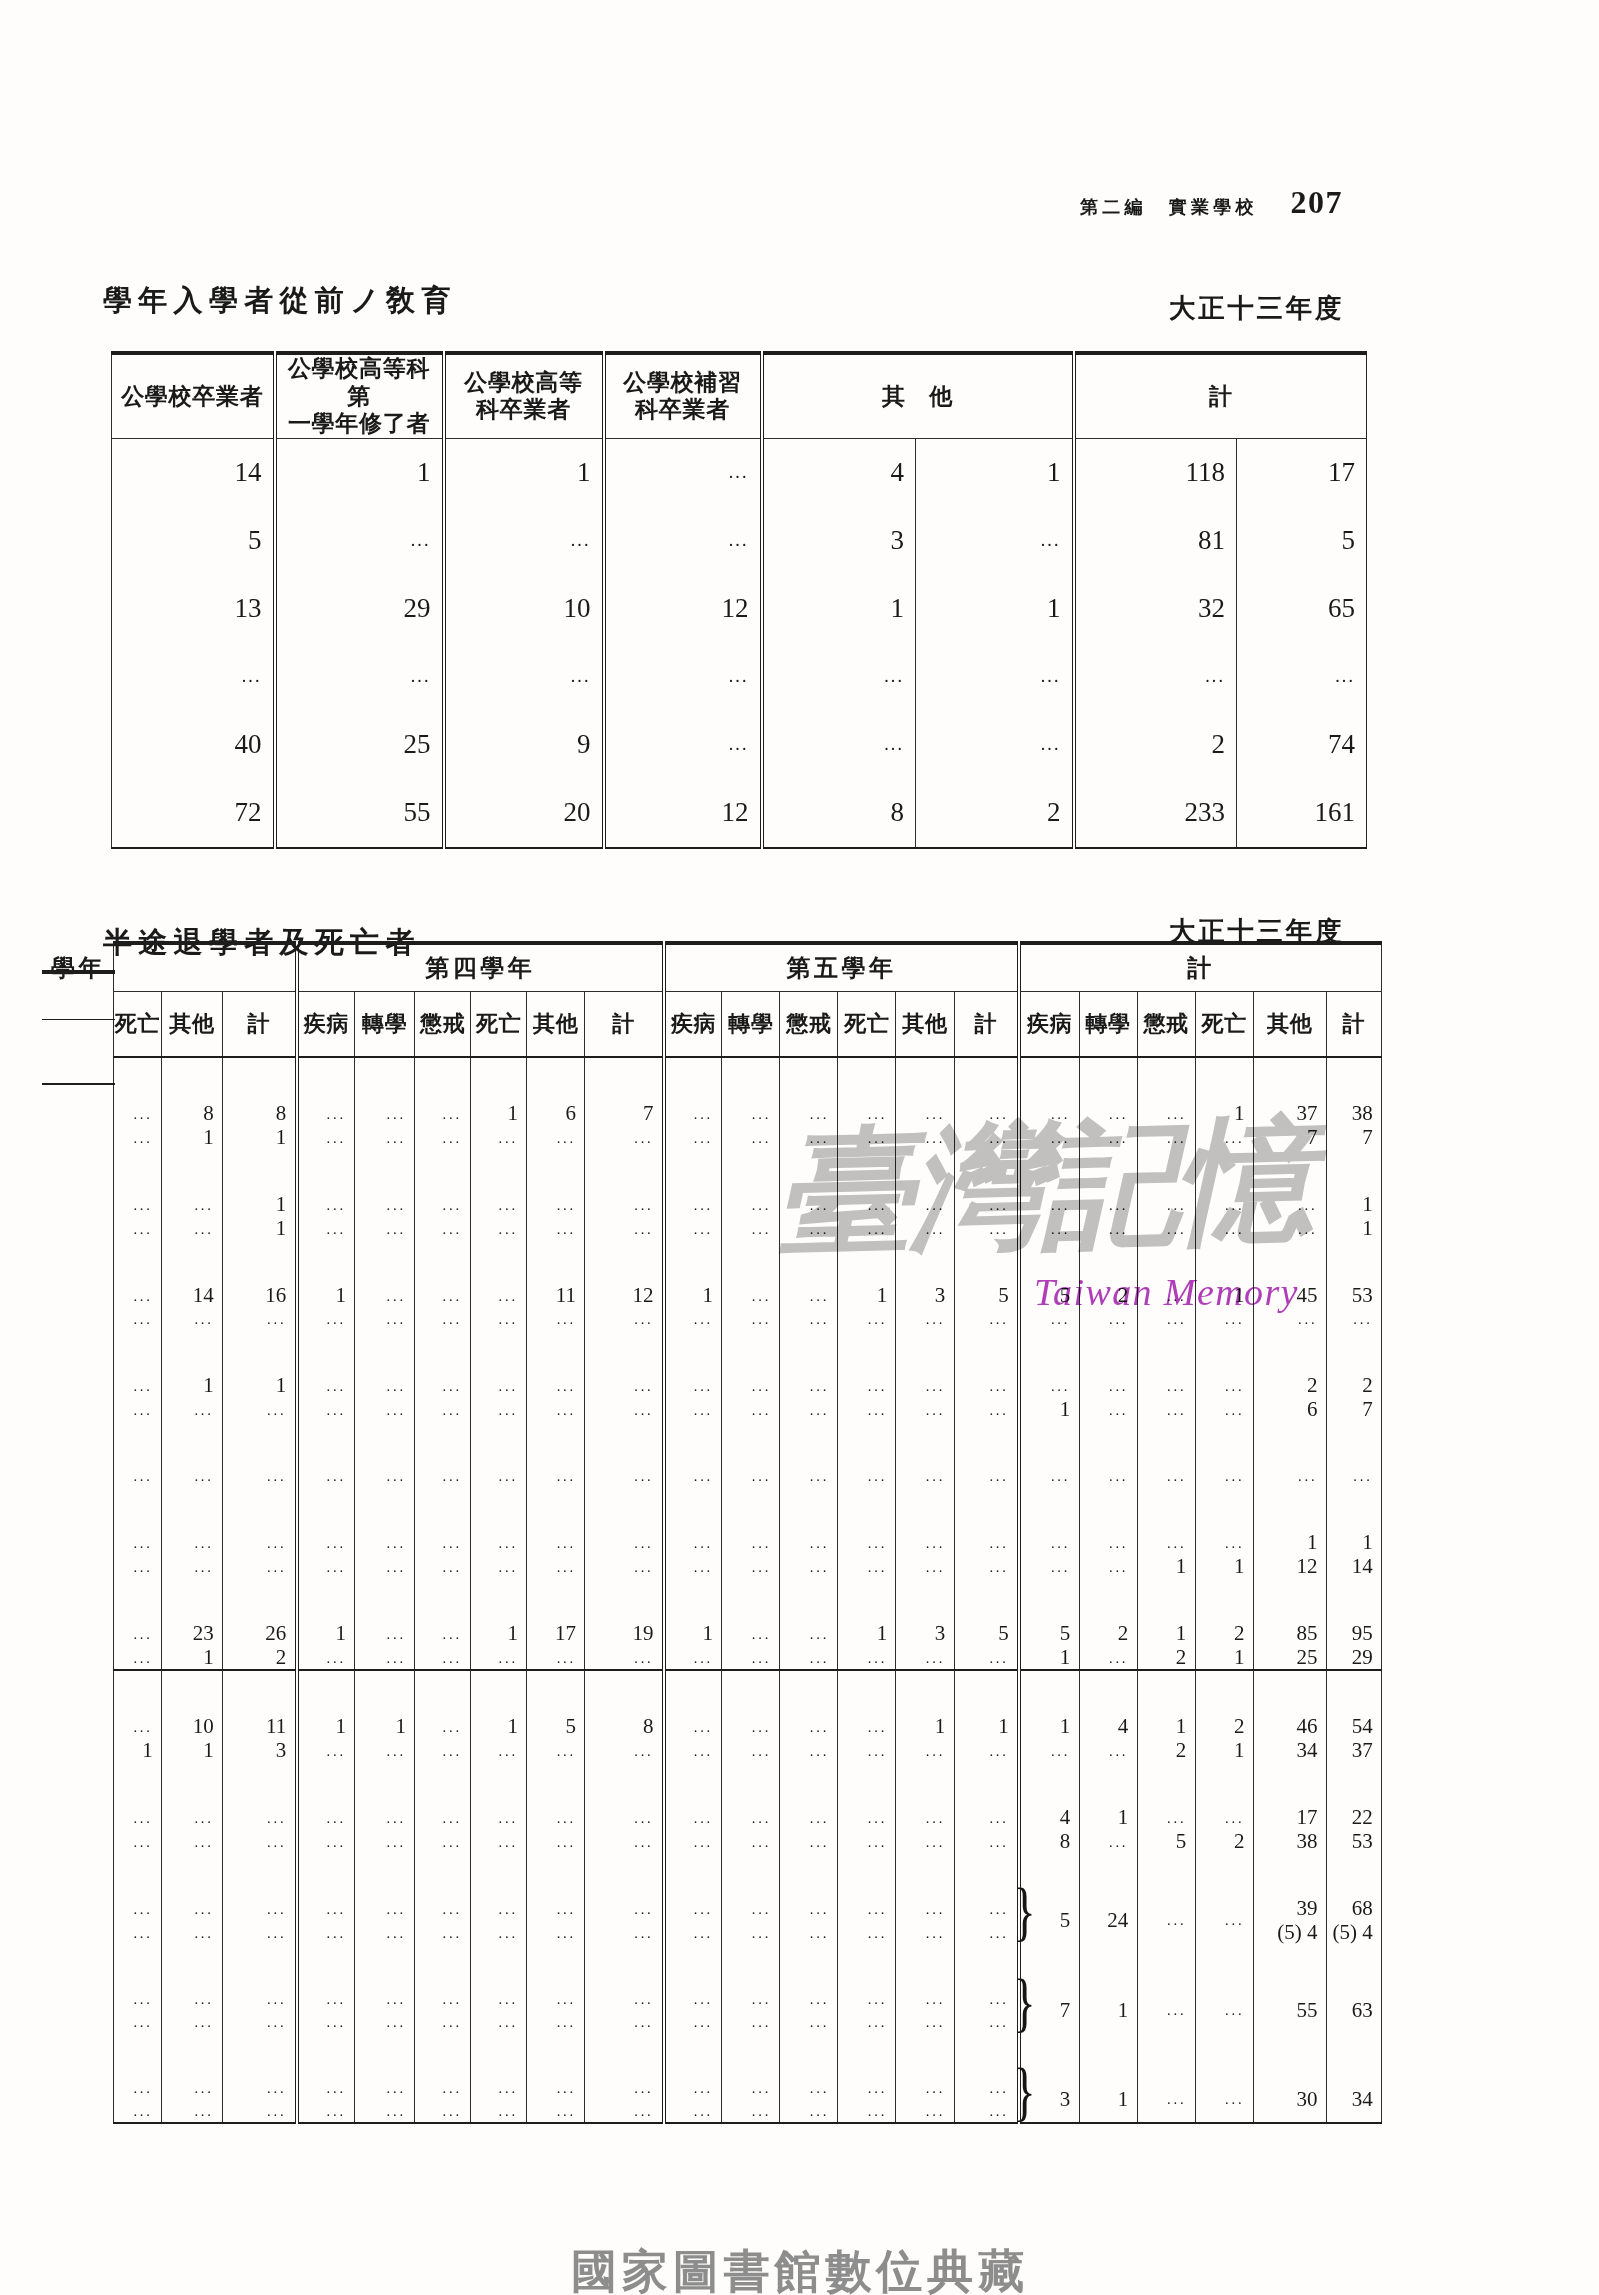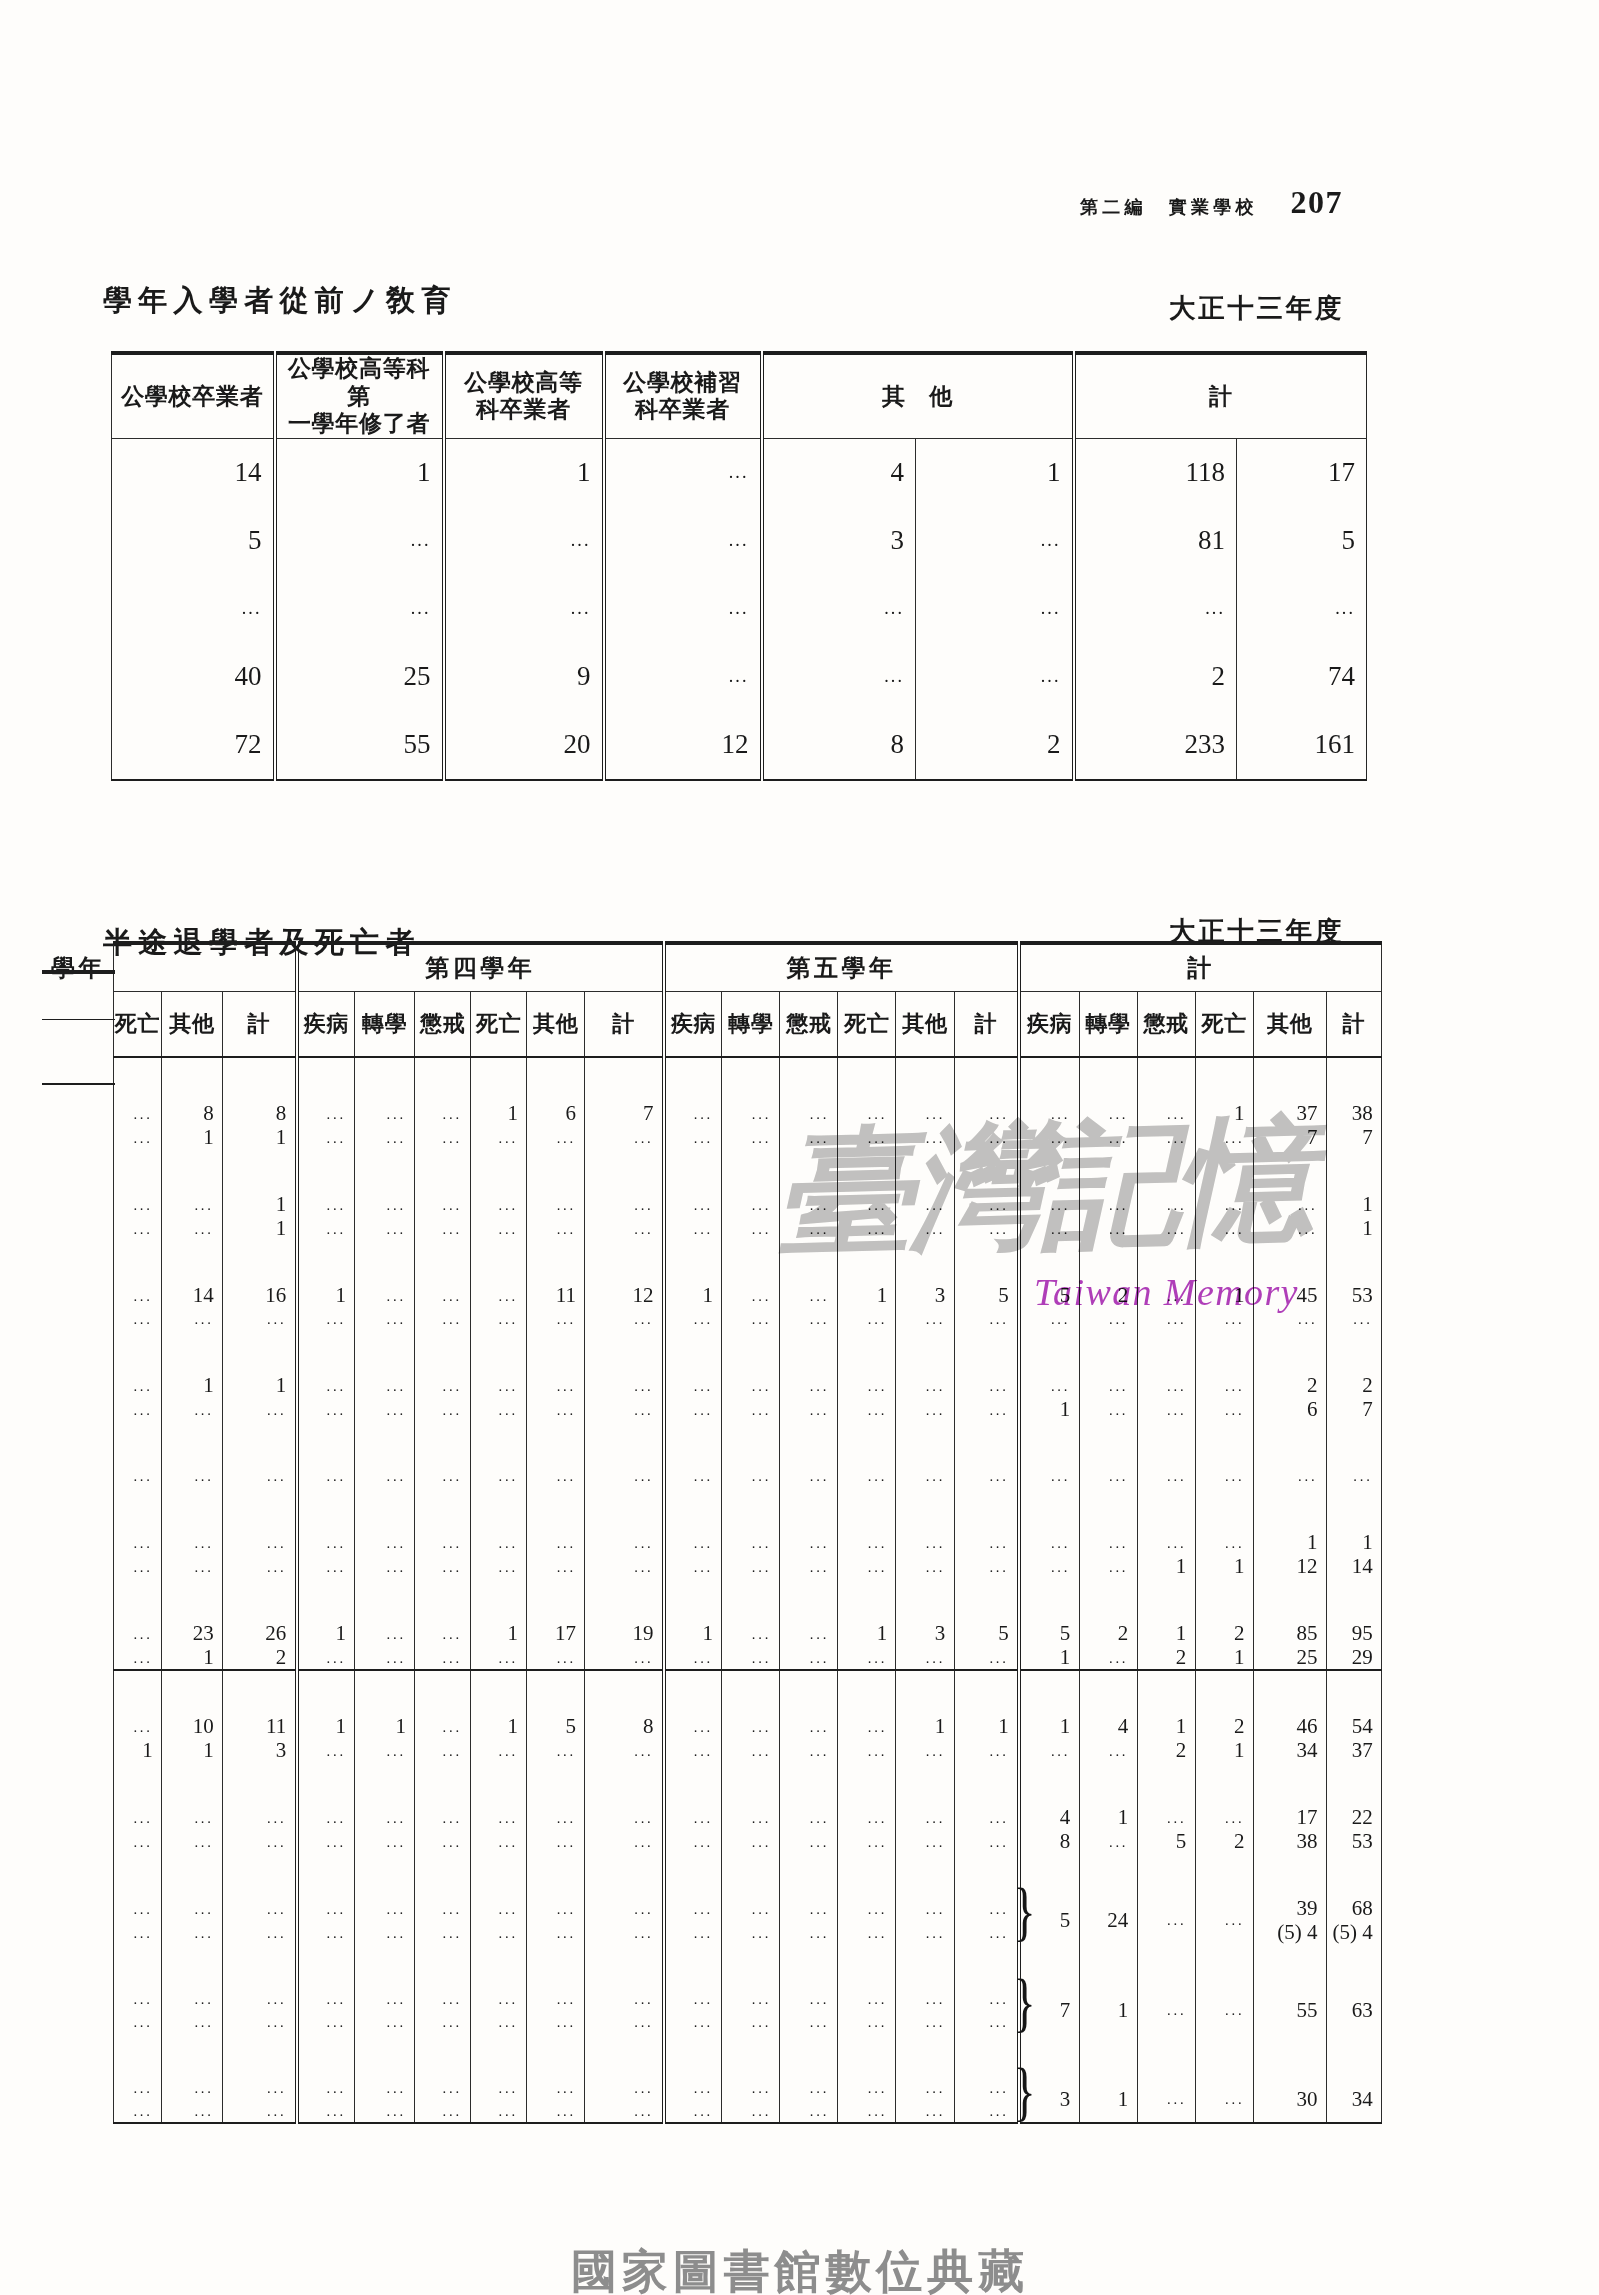--- a/index.html
+++ b/index.html
@@ -120,20 +120,30 @@
           <td class="">5</td>
           <td class="gb dots">...</td>
           <td class="gb dots">...</td>
           <td class="gb dots">...</td>
           <td class="gb">3</td>
           <td class="dots">...</td>
           <td class="gb">81</td>
           <td class="">5</td>
         </tr>
         <tr>
+          <td class="">13</td>
+          <td class="gb">29</td>
+          <td class="gb">10</td>
+          <td class="gb">12</td>
+          <td class="gb">1</td>
+          <td class="">1</td>
+          <td class="gb">32</td>
+          <td class="">65</td>
+        </tr>
+        <tr>
           <td class="dots">...</td>
           <td class="gb dots">...</td>
           <td class="gb dots">...</td>
           <td class="gb dots">...</td>
           <td class="gb dots">...</td>
           <td class="dots">...</td>
           <td class="gb dots">...</td>
           <td class="dots">...</td>
         </tr>
         <tr>

